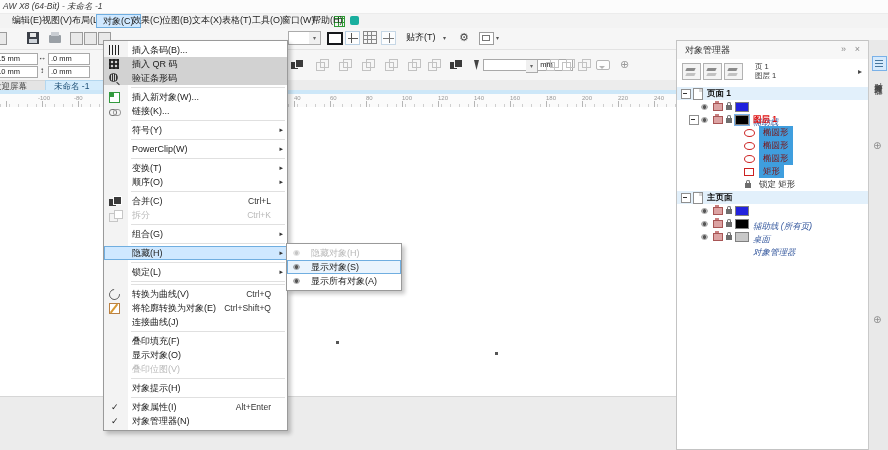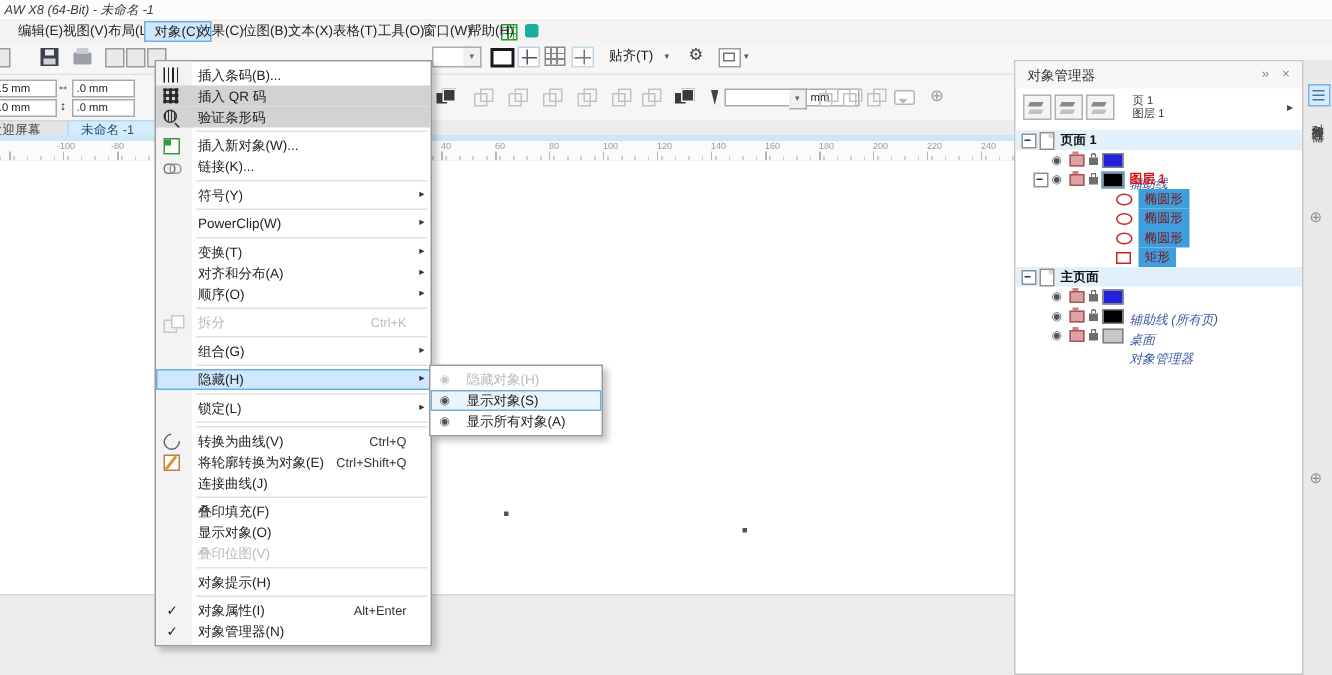--- a/index.html
+++ b/index.html
@@ -291,28 +291,29 @@
       <div class="mi">
         <span class="mi-label">PowerClip(W)</span>
         <span class="mi-arrow">▸</span>
       </div>
       <div class="menu-sep"></div>
       <div class="mi">
         <span class="mi-label">变换(T)</span>
         <span class="mi-arrow">▸</span>
       </div>
       <div class="mi">
-        <span class="mi-label">对齐和分布(A)</span>
-        <span class="mi-arrow">▸</span>
-      </div>
-      <div class="mi">
         <span class="mi-label">顺序(O)</span>
         <span class="mi-arrow">▸</span>
       </div>
       <div class="menu-sep"></div>
+      <div class="mi">
+        <span class="mi-ico mi-ico-combine"></span>
+        <span class="mi-label">合并(C)</span>
+        <span class="mi-short">Ctrl+L</span>
+      </div>
       <div class="mi mi-disabled">
         <span class="mi-ico mi-ico-break"></span>
         <span class="mi-label">拆分</span>
         <span class="mi-short">Ctrl+K</span>
       </div>
       <div class="menu-sep"></div>
       <div class="mi">
         <span class="mi-label">组合(G)</span>
         <span class="mi-arrow">▸</span>
       </div>
@@ -428,20 +429,24 @@
           <span class="t-label lbl-object">椭圆形</span>
         </div>
         <div class="trow">
           <span class="t-objico objico-ellipse"></span>
           <span class="t-label lbl-object">椭圆形</span>
         </div>
         <div class="trow">
           <span class="t-objico objico-rect"></span>
           <span class="t-label lbl-object">矩形</span>
         </div>
+        <div class="trow">
+          <span class="t-locksm"></span>
+          <span class="t-label lbl-plain">锁定 矩形</span>
+        </div>
         <div class="trow pagebg">
           <span class="t-expand" style="left: 4px;"></span>
           <span class="t-pageico"></span>
           <span class="t-label lbl-page">主页面</span>
         </div>
         <div class="trow">
           <span class="t-eye" style="left: 24px;">◉</span>
           <span class="t-print" style="left: 36px;"></span>
           <span class="t-lock" style="left: 49px;"></span>
           <span class="t-color" style="background: rgb(34, 34, 221);"></span>

